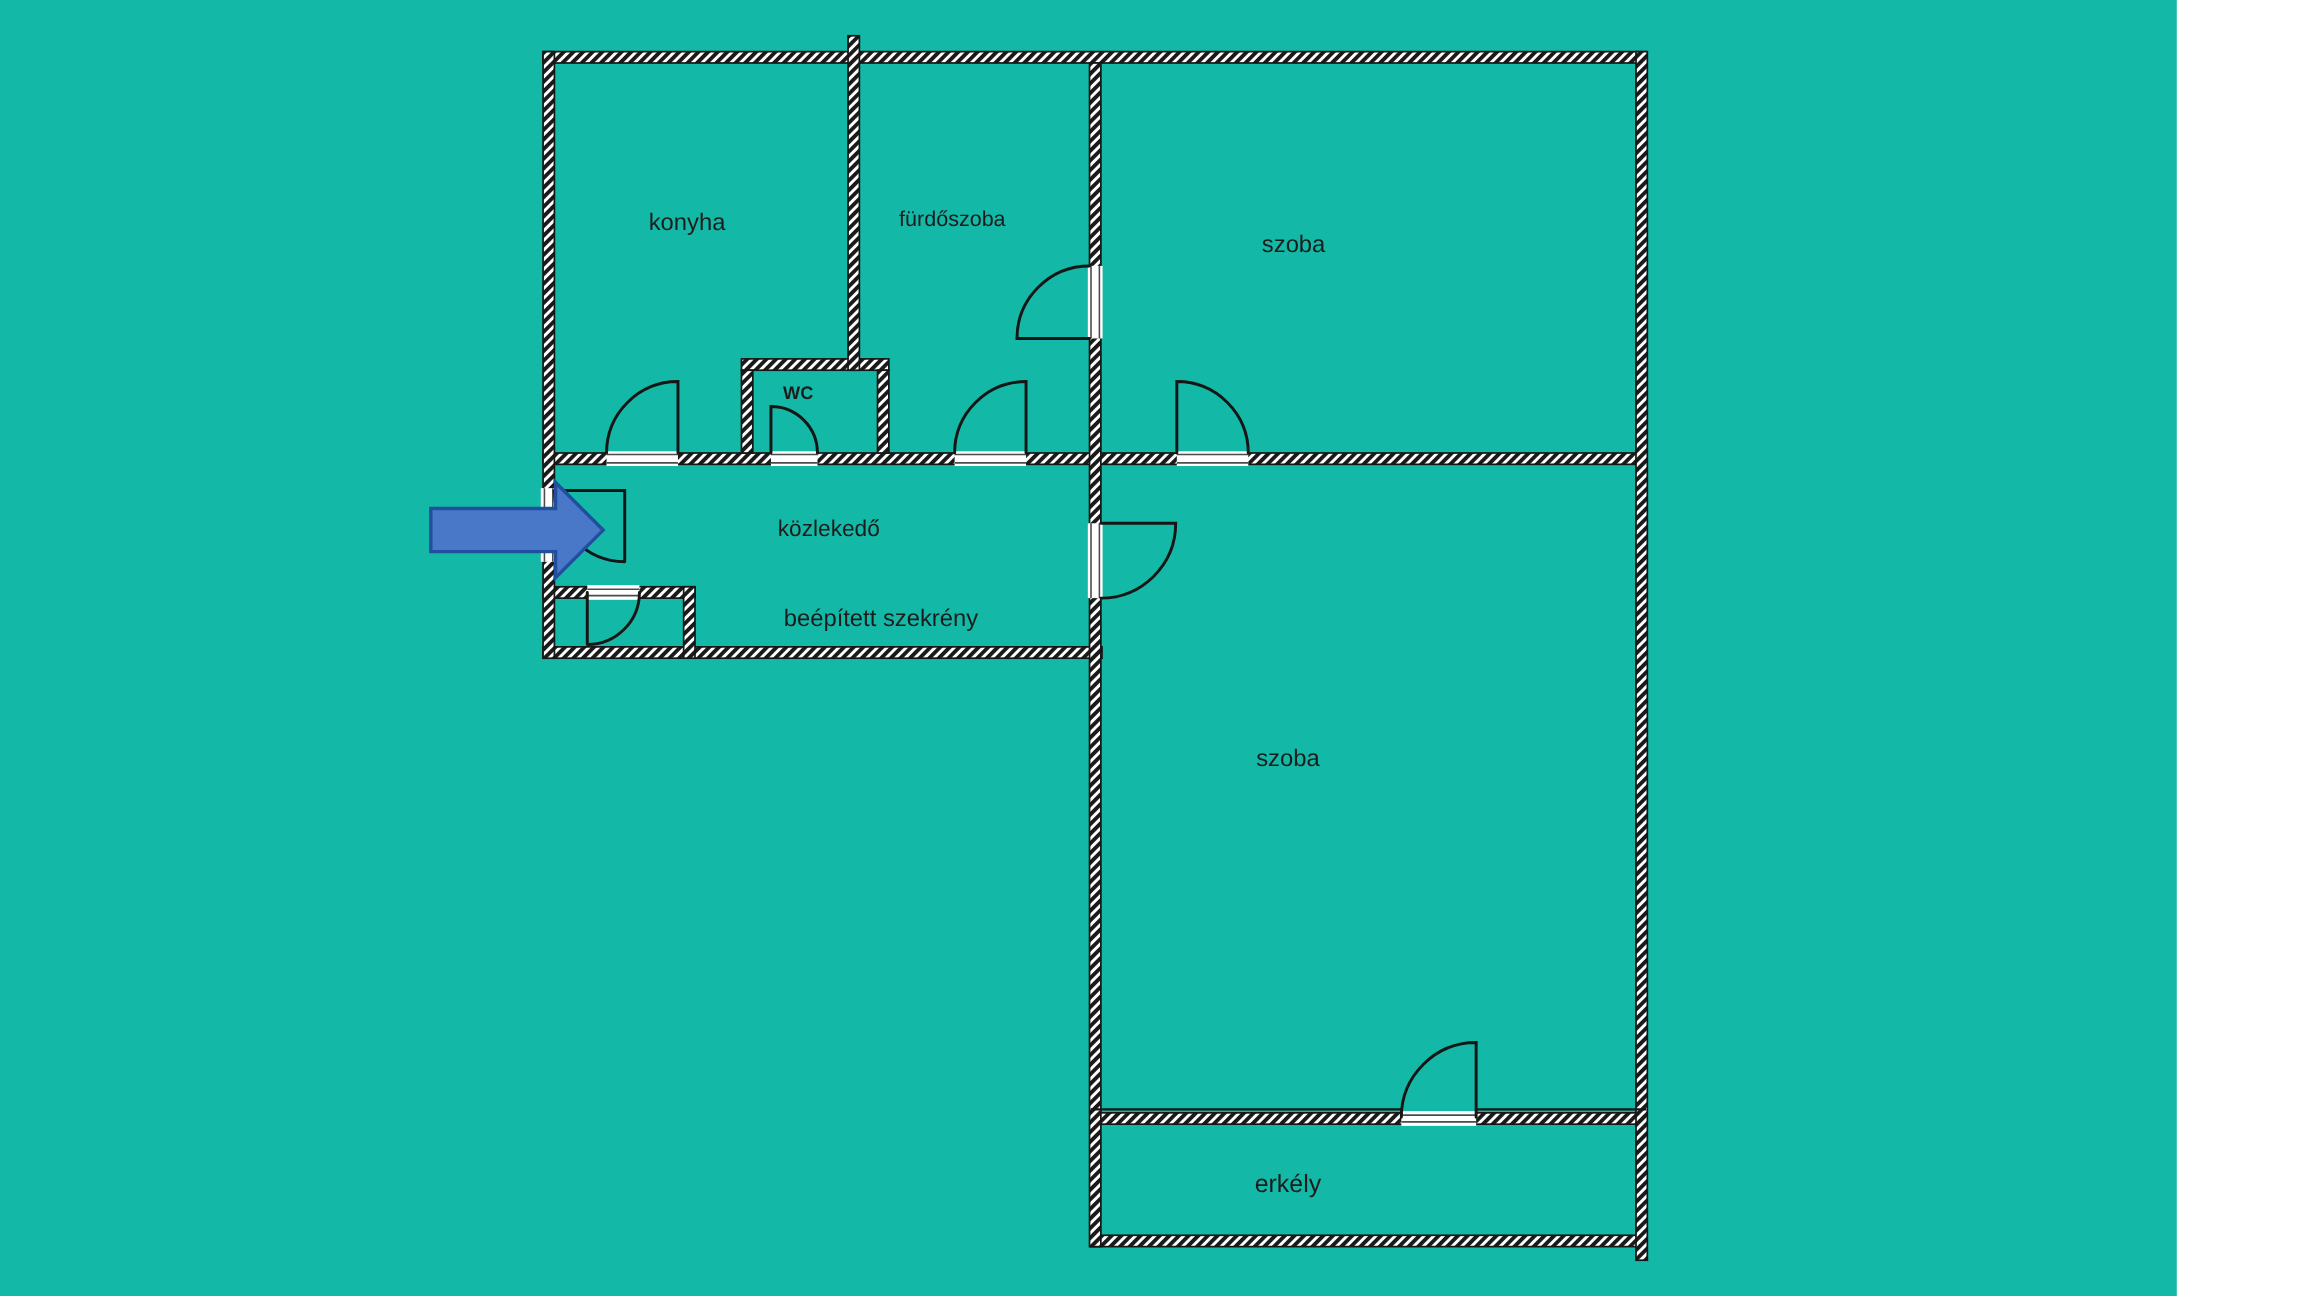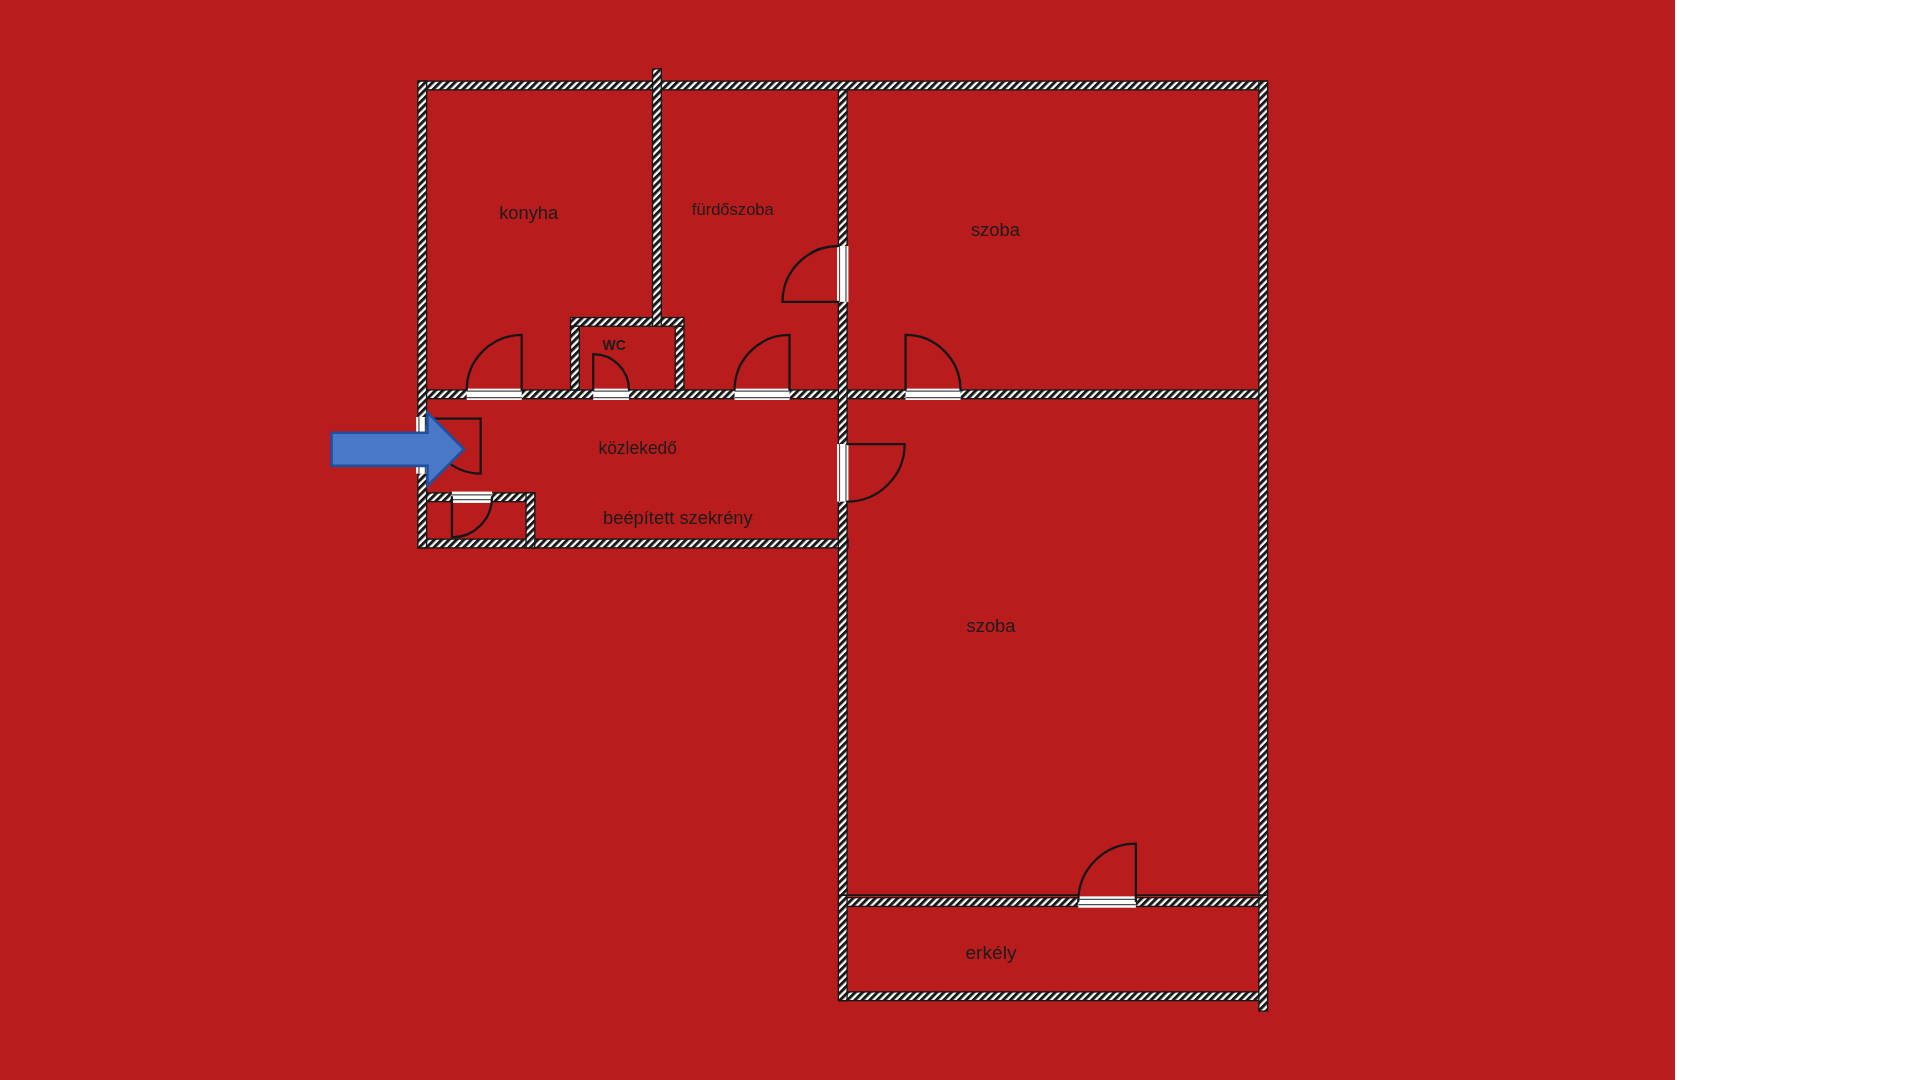--- a/index.html
+++ b/index.html
@@ -3,22 +3,22 @@
 <meta charset="utf-8">
 <style>
   html, body {
     margin: 0; padding: 0;
     width: 1920px; height: 1080px;
     background: #ffffff;
     overflow: hidden;
   }
   .canvas {
     position: relative;
-    width: 1675px; height: 1080px;
-    background: #b91c1c;
+    width: 1814px; height: 1080px;
+    background: #14b8a6;
     text-decoration: underline;
   }
   svg { display: block; width: 100%; height: 100%; }
   text {
     font-family: "Liberation Sans", sans-serif;
     fill: #1c1c1c;
   }
 </style>
 </head>
 <body>

